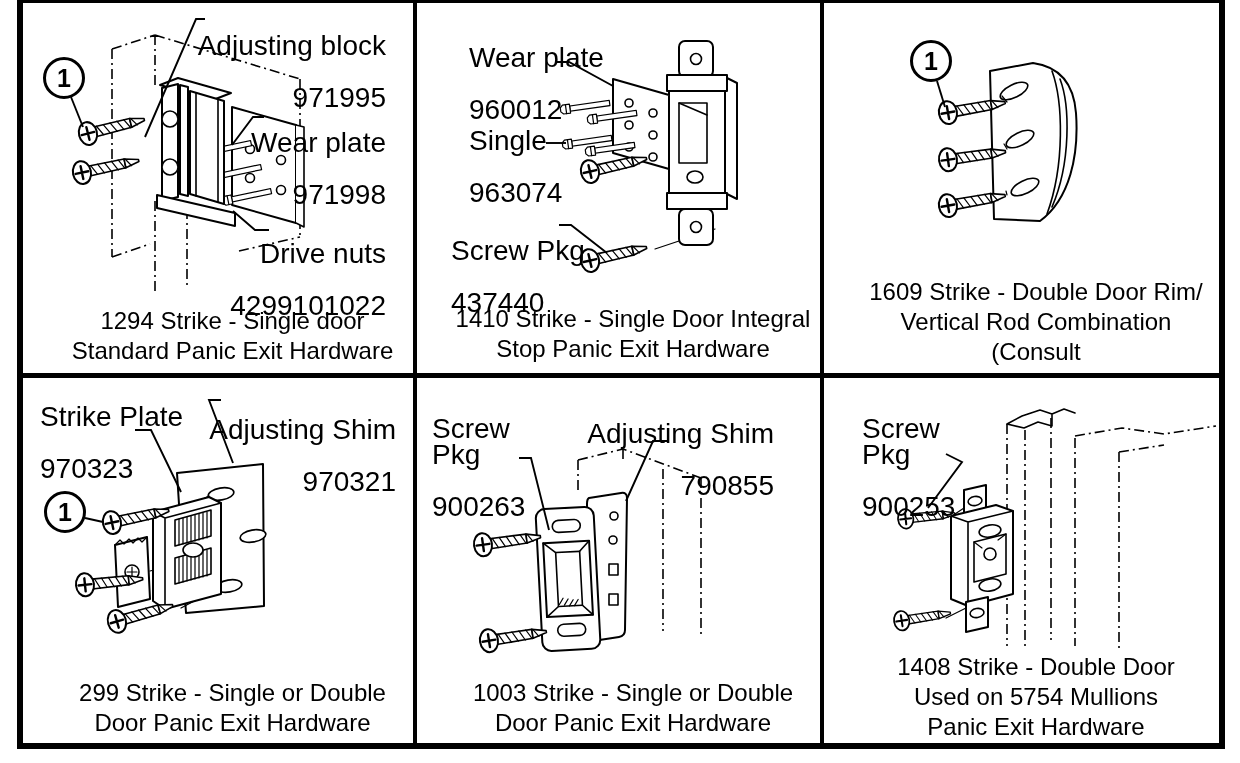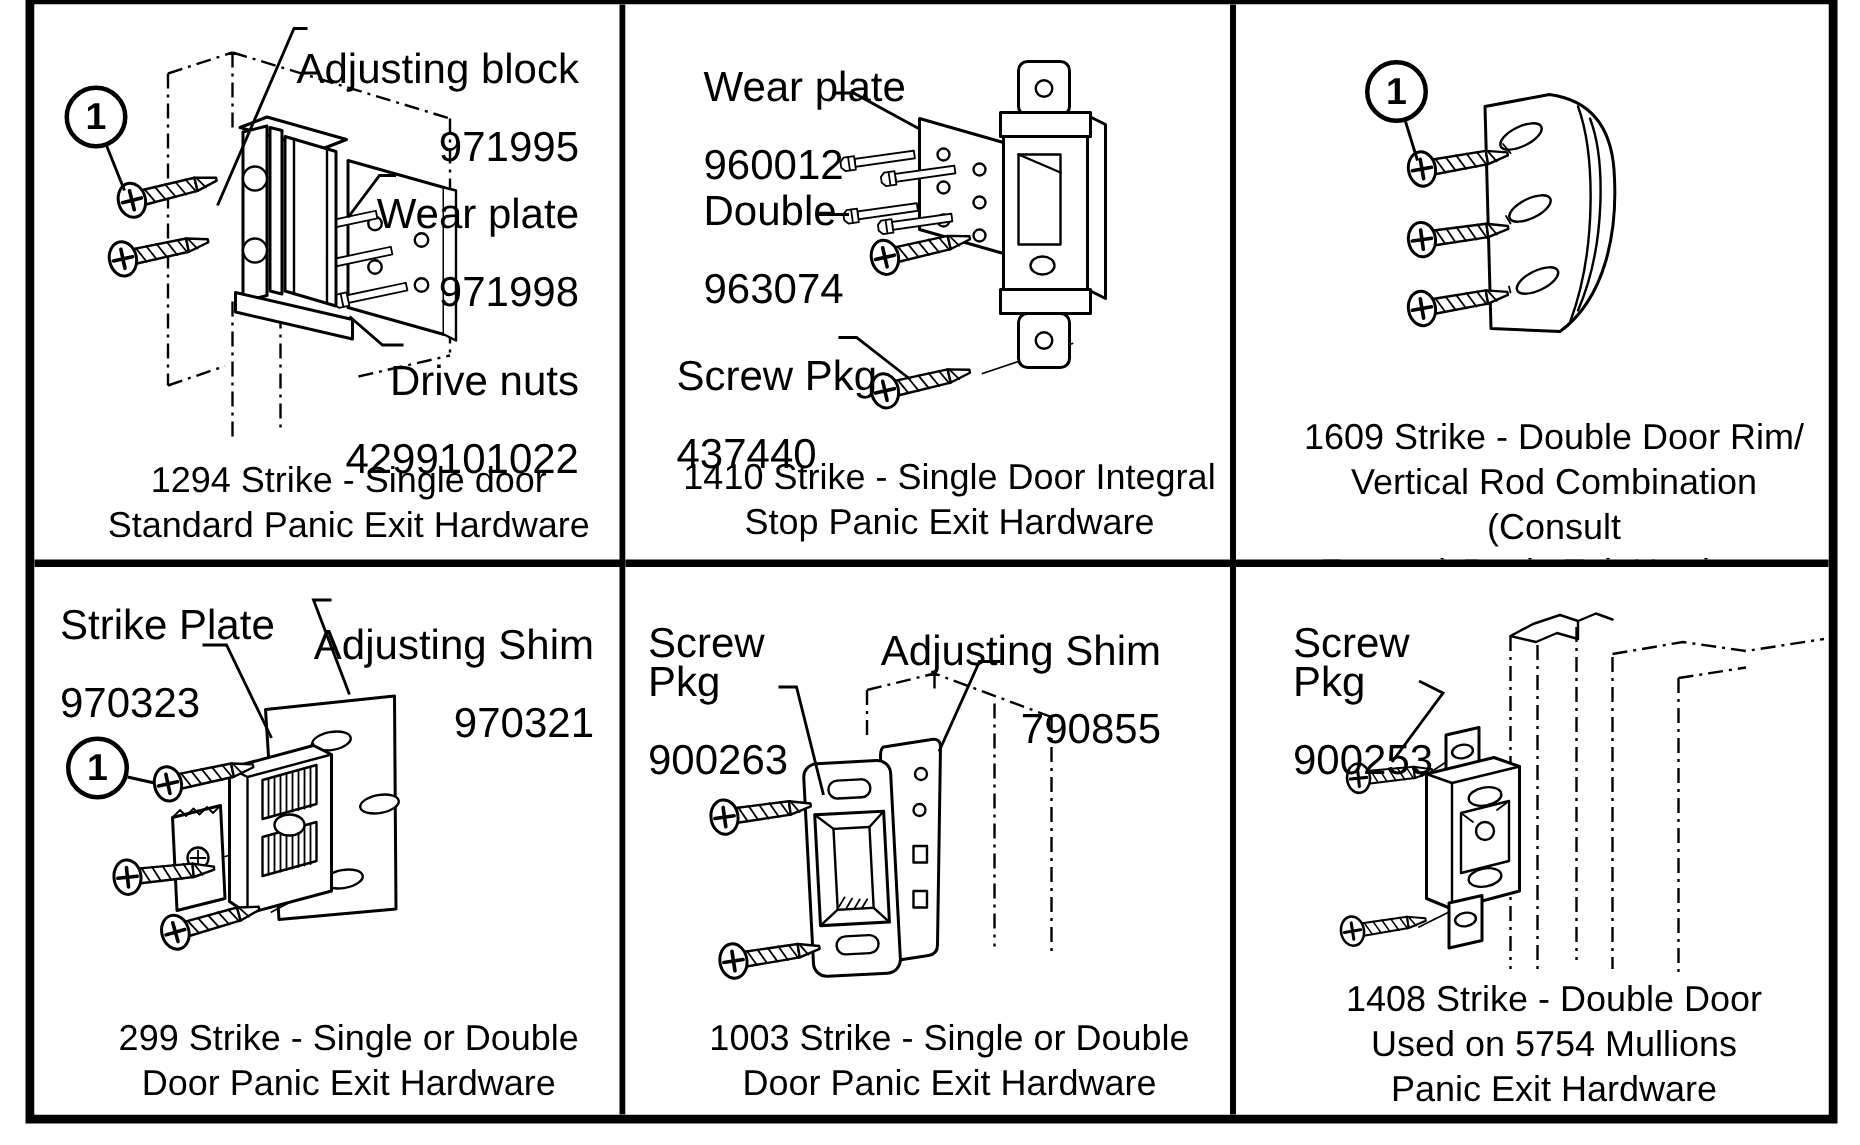--- a/index.html
+++ b/index.html
@@ -125,21 +125,21 @@
         <use href="#screw" transform="translate(171,258) rotate(-13)"></use>
         <path class="ld" d="M138,59 h14 l44,24"></path>
         <path class="ld" d="M129,140 h20"></path>
         <path class="ld" d="M142,222 h12 l36,28"></path>
       </svg>
       <div class="lbl" style="left:52px;top:16px">
         <div>Wear plate</div>
         <div>960012</div>
       </div>
       <div class="lbl" style="left:52px;top:99px">
-        <div>Double</div>
+        <div>Single</div>
         <div>963074</div>
       </div>
       <div class="lbl" style="left:34px;top:209px">
         <div>Screw Pkg</div>
         <div>437440</div>
       </div>
       <p class="caption" style="top:301px">1410 Strike - Single Door Integral
 Stop Panic Exit Hardware</p>
     </section>
 

